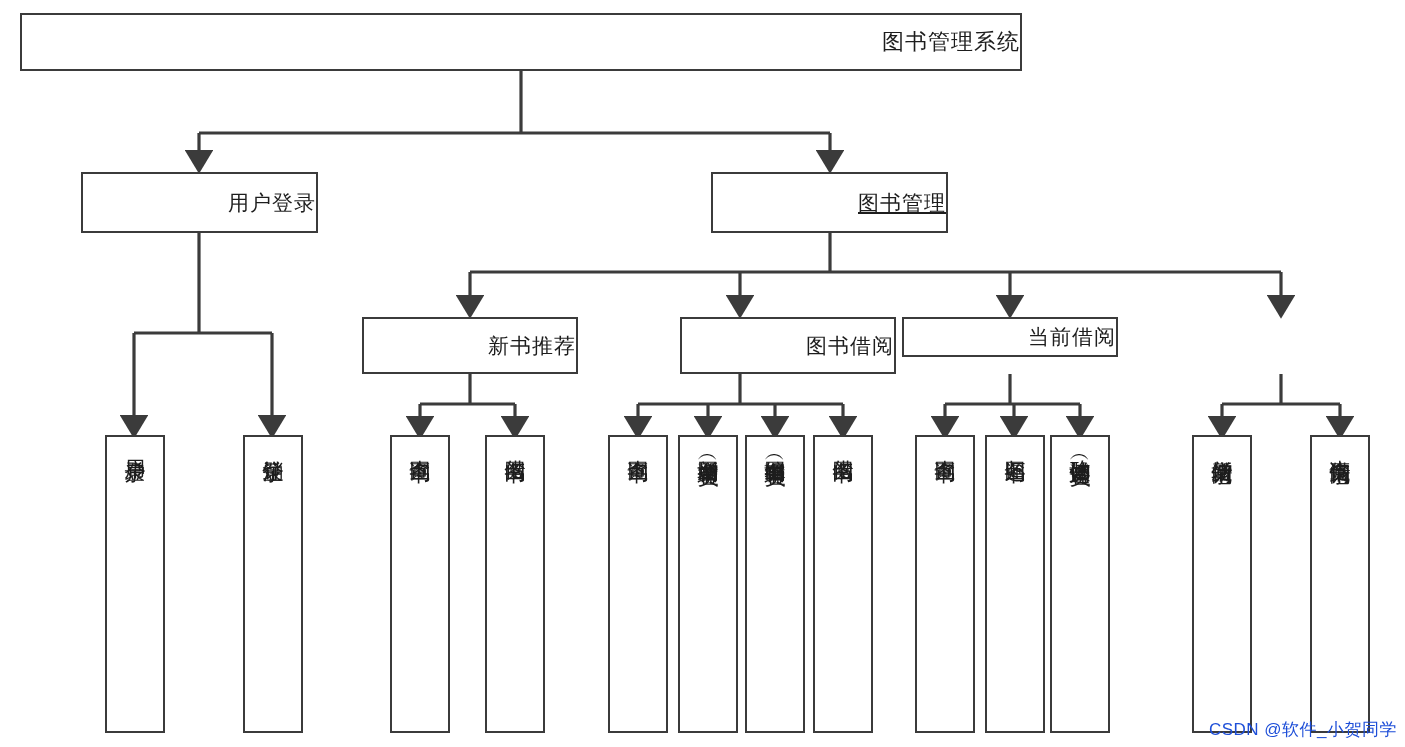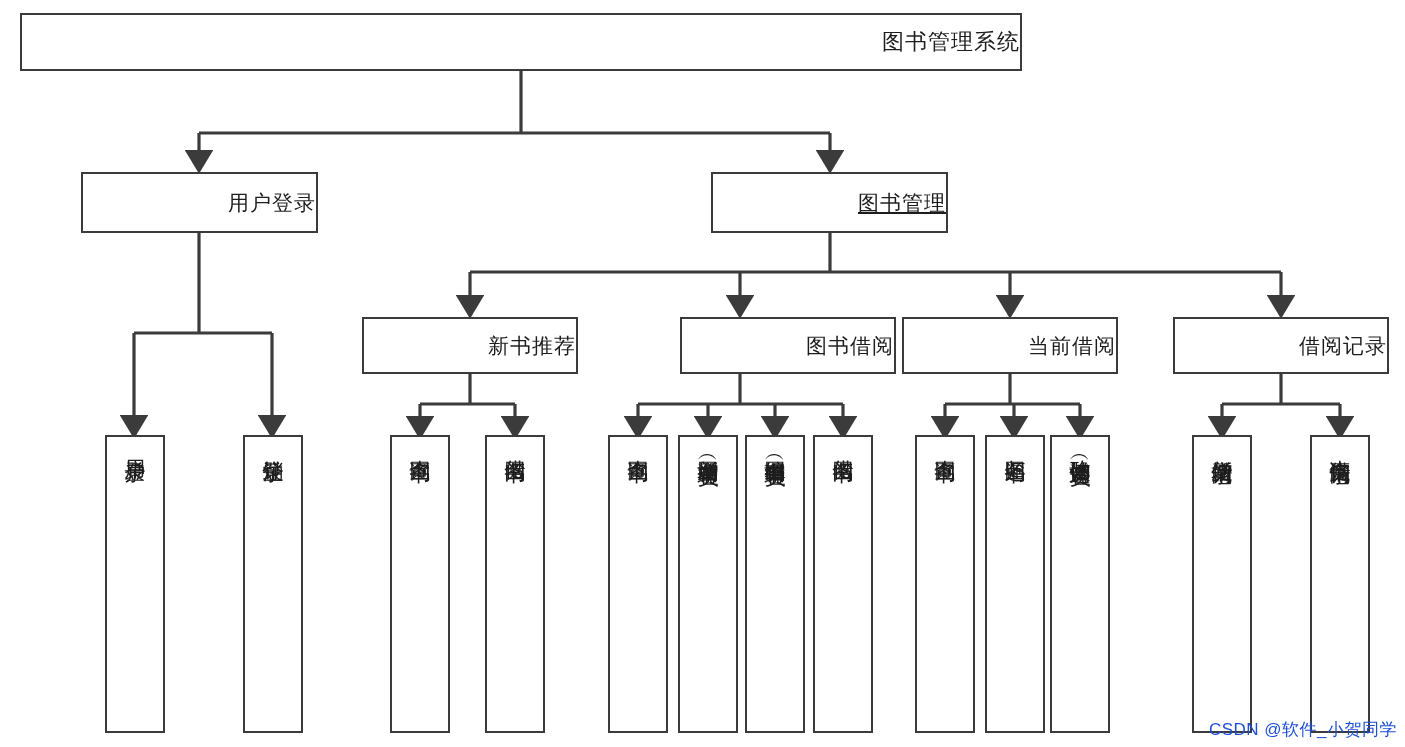--- a/index.html
+++ b/index.html
@@ -138,25 +138,22 @@
   <div class="node level1" style="left:711px; top:172px; width:237px; height:61px;text-decoration:underline;">
     <span class="hlabel">图书管理</span>
   </div>
 
   <div class="node level1" style="left:362px; top:317px; width:216px; height:57px;">
     <span class="hlabel">新书推荐</span>
   </div>
   <div class="node level1" style="left:632px; top:317px; width:216px; height:57px;margin-left:48px;">
     <span class="hlabel">图书借阅</span>
   </div>
-  <div class="node level1" style="left:902px; top:317px; width:216px; height:57px;">
+  <div class="node level1" style="left:902px; top:317px; width:216px; height:40px;">
     <span class="hlabel">当前借阅</span>
-  </div>
-  <div class="node level1" style="left:1173px; top:317px; width:216px; height:57px;">
-    <span class="hlabel">借阅记录</span>
   </div>
 
   <div class="node leaf" style="left:105px; top:435px; width:60px; height:298px;">
     <span class="vlabel">用户登录</span>
   </div>
   <div class="node leaf" style="left:243px; top:435px; width:60px; height:298px;">
     <span class="vlabel">注销登录</span>
   </div>
 
   <div class="node leaf" style="left:390px; top:435px; width:60px; height:298px;">

